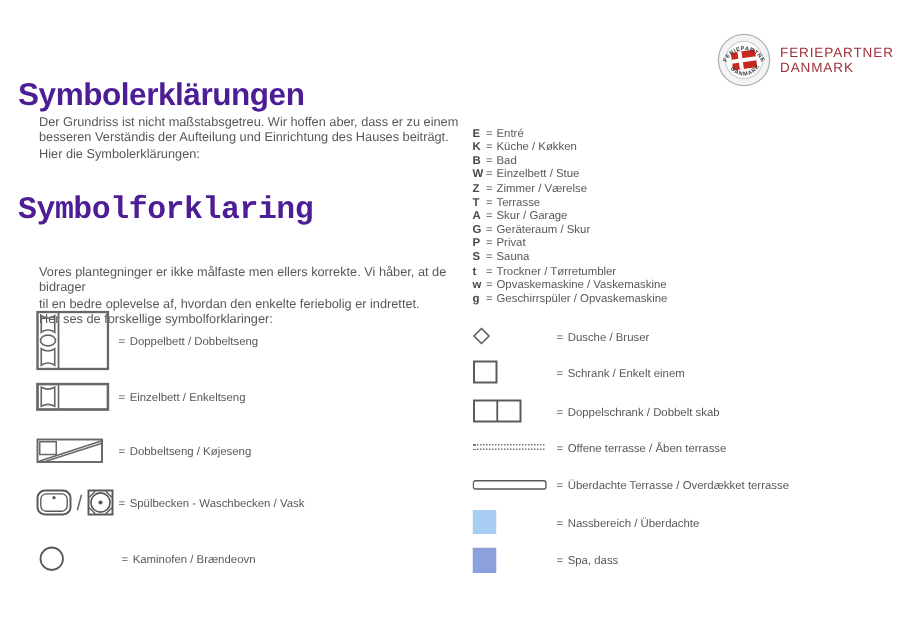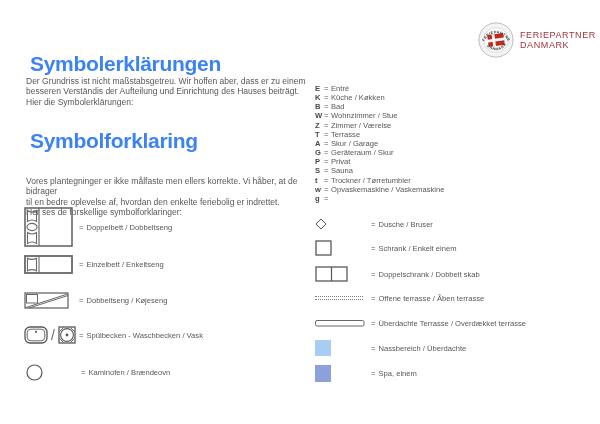--- a/index.html
+++ b/index.html
@@ -2,25 +2,25 @@
 <html><head>
 <meta charset="utf-8">
 <style>
   html,body{margin:0;padding:0;}
   body{
     width:600px;height:424px;background:#ffffff;position:relative;overflow:hidden;
     font-family:"Liberation Sans", sans-serif;
     -webkit-font-smoothing:antialiased;
   }
   .page-title{
-    position:absolute;left:30px;font-size:21px;font-weight:bold;color:#3b82f6;
+    position:absolute;left:12px;font-size:21px;font-weight:bold;color:#4c1d95;
     letter-spacing:-0.3px;line-height:22px;white-space:nowrap;
   }
   #title-de{top:53px;}
-  #title-da{top:130px;}
+  #title-da{top:130px;font-family:Liberation Mono, monospace;}
   .para{
     position:absolute;left:26px;width:290px;font-size:8.5px;line-height:10.3px;
     color:#57575a;white-space:pre-line;
   }
   #para-de{top:76px;}
   #para-da{top:176px;}
 
   
   .codes{position:absolute;left:315px;top:84px;}
   .code-row{display:flex;font-size:7.6px;line-height:9.15px;color:#57575a;}
@@ -98,21 +98,21 @@
       <span>Küche / Køkken</span>
     </div>
   <div class="code-row">
       <span class="code-letter">B</span>
       <span class="code-eq">=</span>
       <span>Bad</span>
     </div>
   <div class="code-row">
       <span class="code-letter">W</span>
       <span class="code-eq">=</span>
-      <span>Wohnzimmer / Stue</span>
+      <span>Einzelbett / Stue</span>
     </div>
   <div class="code-row">
       <span class="code-letter">Z</span>
       <span class="code-eq">=</span>
       <span>Zimmer / Værelse</span>
     </div>
   <div class="code-row">
       <span class="code-letter">T</span>
       <span class="code-eq">=</span>
       <span>Terrasse</span>
@@ -143,20 +143,21 @@
       <span>Trockner / Tørretumbler</span>
     </div>
   <div class="code-row">
       <span class="code-letter">w</span>
       <span class="code-eq">=</span>
       <span>Opvaskemaskine / Vaskemaskine</span>
     </div>
   <div class="code-row">
       <span class="code-letter">g</span>
       <span class="code-eq">=</span>
+      <span>Geschirrspüler / Opvaskemaskine</span>
     </div>
 </div>
 
 <div class="legend-row left" style="top:207px;height:40px;">
   <span class="icon-cell">
     <svg width="49" height="40" viewBox="0 0 49 40">
       <rect x="1" y="1" width="47" height="38" fill="none" stroke="#68686a" stroke-width="1.6"></rect>
       <line x1="15" y1="1" x2="15" y2="39" stroke="#68686a" stroke-width="1.2"></line>
       <path d="M3.5,3.5 Q8,6.5 12.5,3.5 L12.5,14.5 Q8,11.5 3.5,14.5 Z" fill="none" stroke="#68686a" stroke-width="1.1"></path>
       <ellipse cx="8" cy="20" rx="5" ry="3.6" fill="none" stroke="#68686a" stroke-width="1.1"></ellipse>
@@ -306,15 +307,15 @@
 </div>
 
 <div class="legend-row right" style="top:365px;height:17px;">
   <span class="icon-cell">
     <svg width="16" height="17" viewBox="0 0 16 17">
       <rect x="0" y="0" width="16" height="17" fill="#8ca0dc"></rect>
     </svg>
   </span>
   <span class="legend-label">
       <span class="eq">=</span>
-      <span>Spa, einem</span>
+      <span>Spa, dass</span>
     </span>
 </div>
 
 </body></html>

